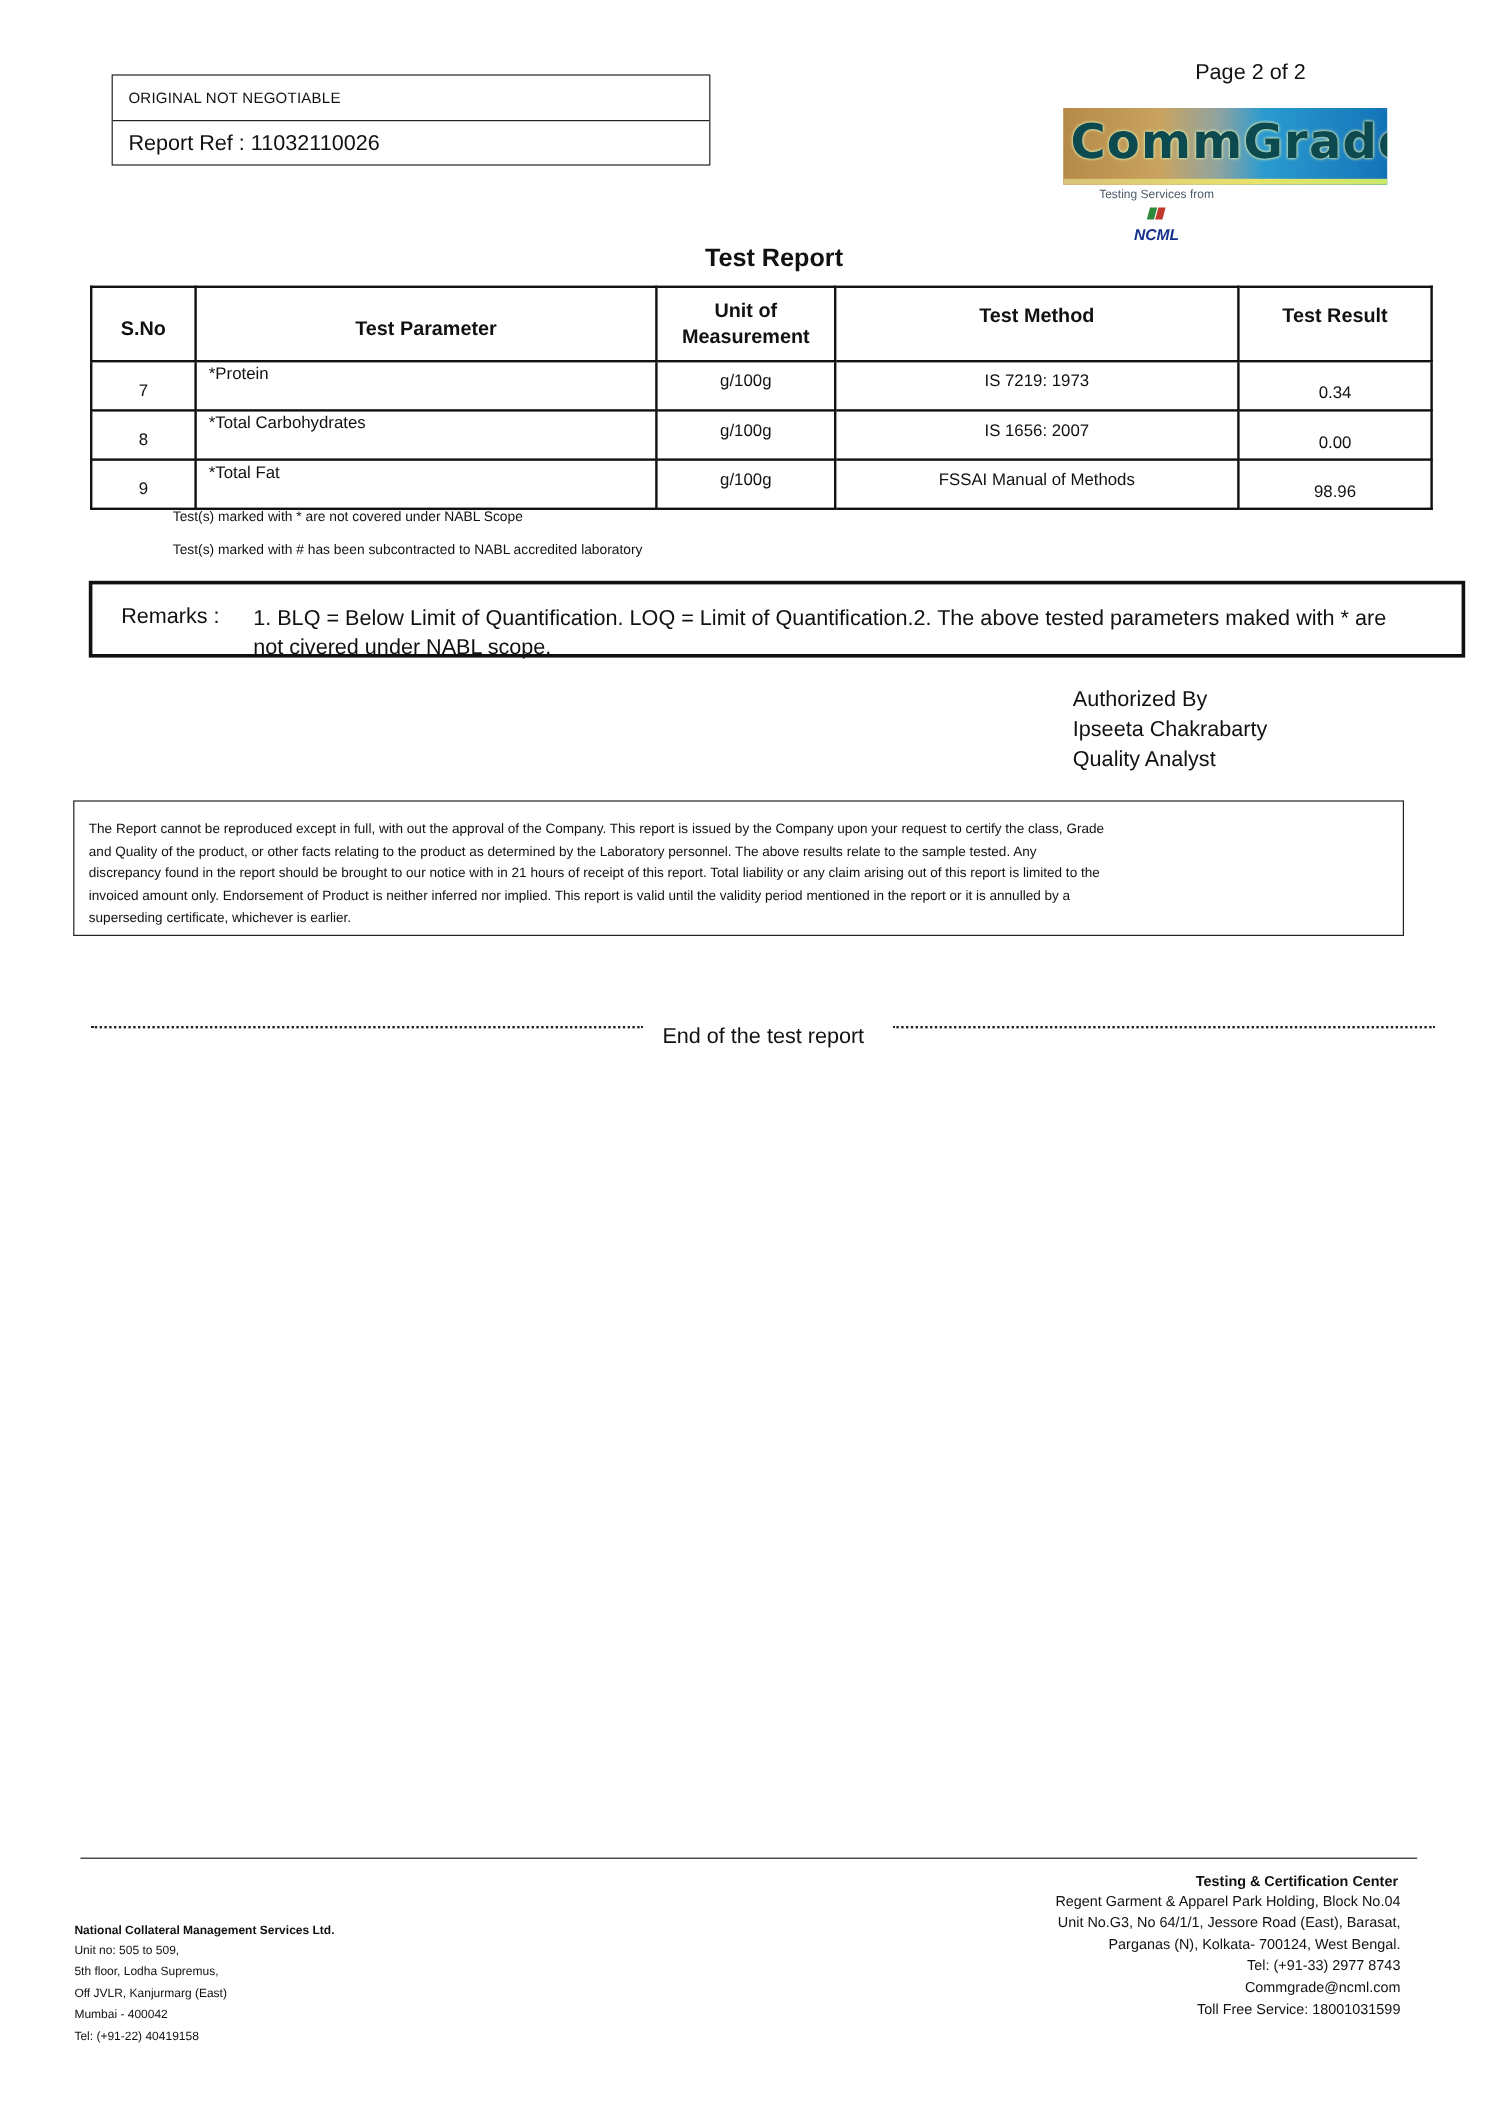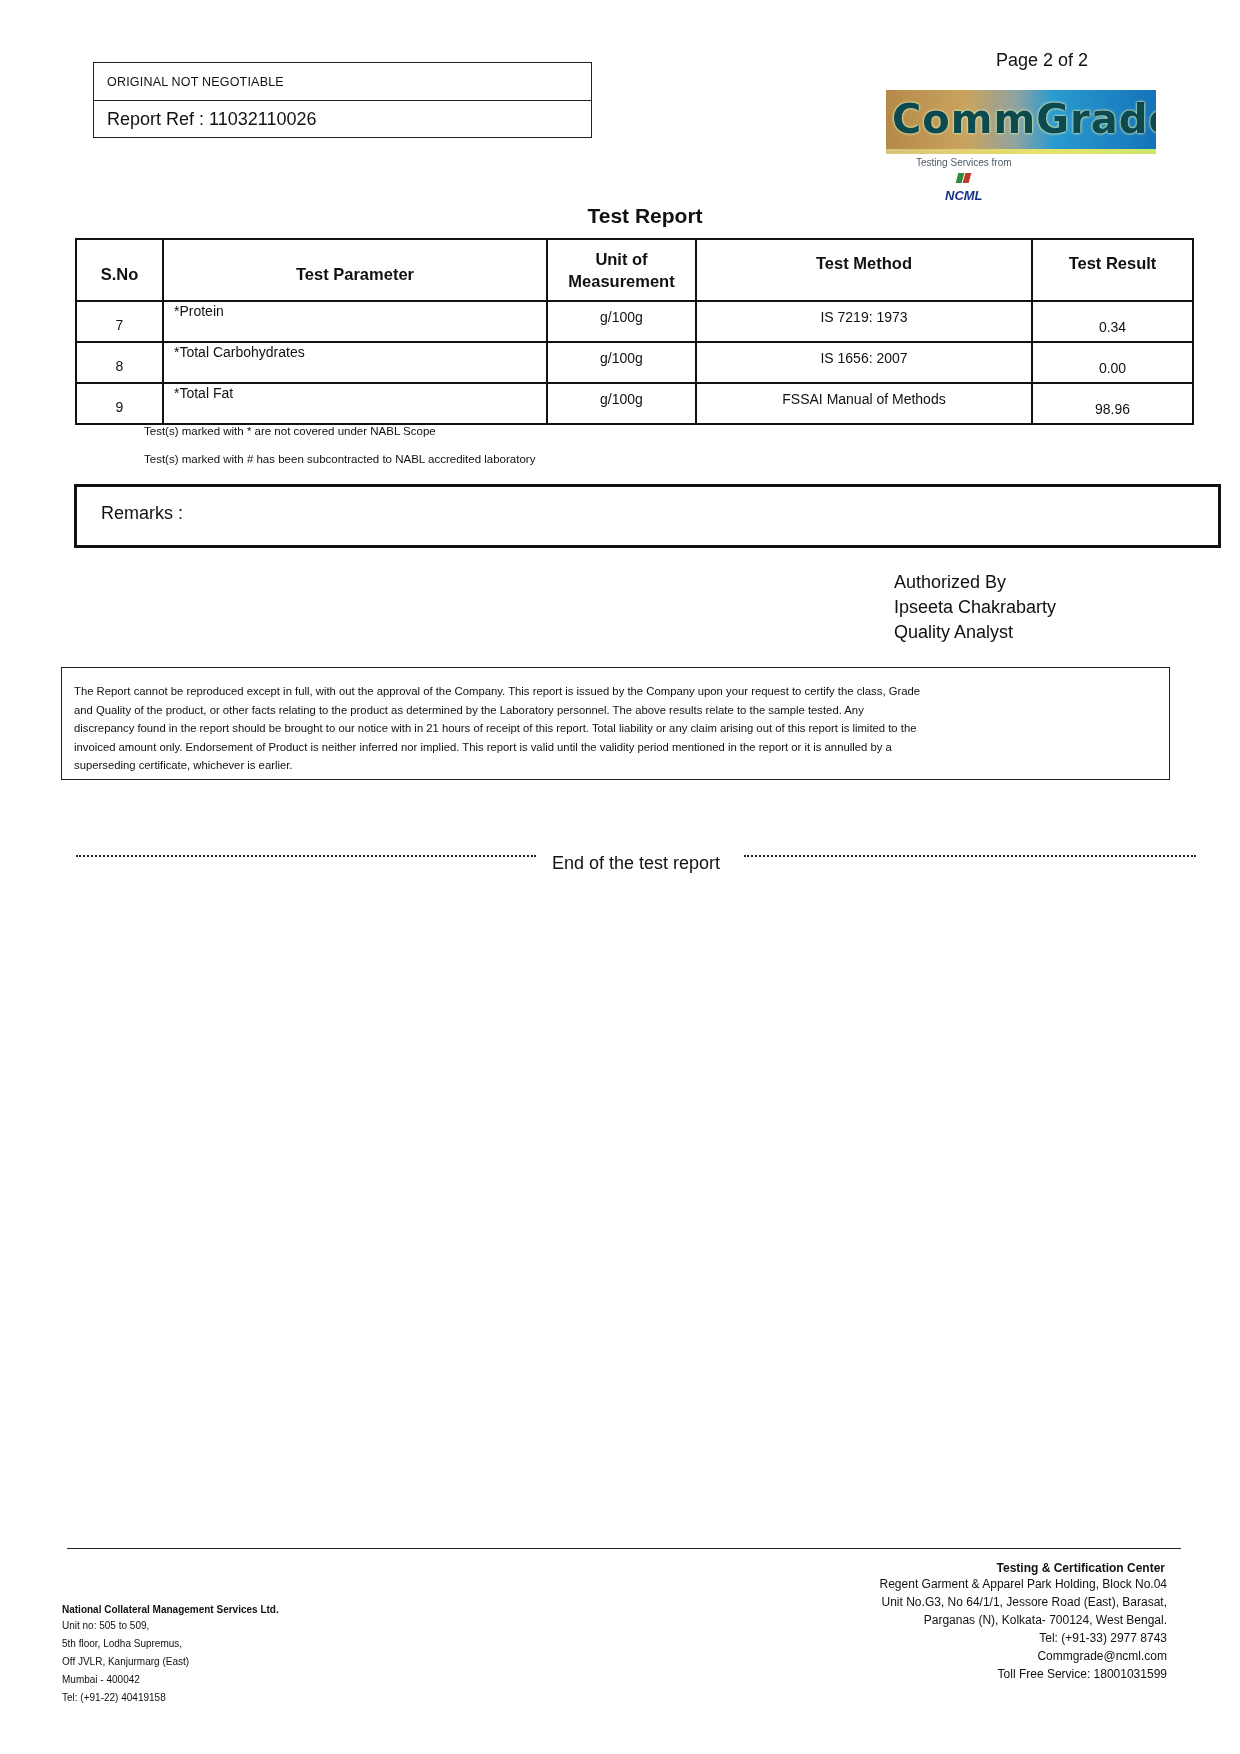--- a/index.html
+++ b/index.html
@@ -127,20 +127,21 @@
       <td class="result">98.96</td>
     </tr>
   </tbody>
 </table>
 
 <div class="abs note" style="top:425px;">Test(s) marked with * are not covered under NABL Scope</div>
 <div class="abs note" style="top:453px;">Test(s) marked with # has been subcontracted to NABL accredited laboratory</div>
 
 <div class="abs remarks">
   <span class="remarks-label">Remarks :</span>
+  <span class="remarks-text">1. BLQ = Below Limit of Quantification. LOQ = Limit of Quantification.2. The above tested parameters maked with * are not civered under NABL scope.</span>
 </div>
 
 <div class="abs auth">
   <div>Authorized By</div>
   <div>Ipseeta Chakrabarty</div>
   <div>Quality Analyst</div>
 </div>
 
 <div class="abs disclaimer">
   <p>The Report cannot be reproduced except in full, with out the approval of the Company. This report is issued by the Company upon your request to certify the class, Grade</p>

